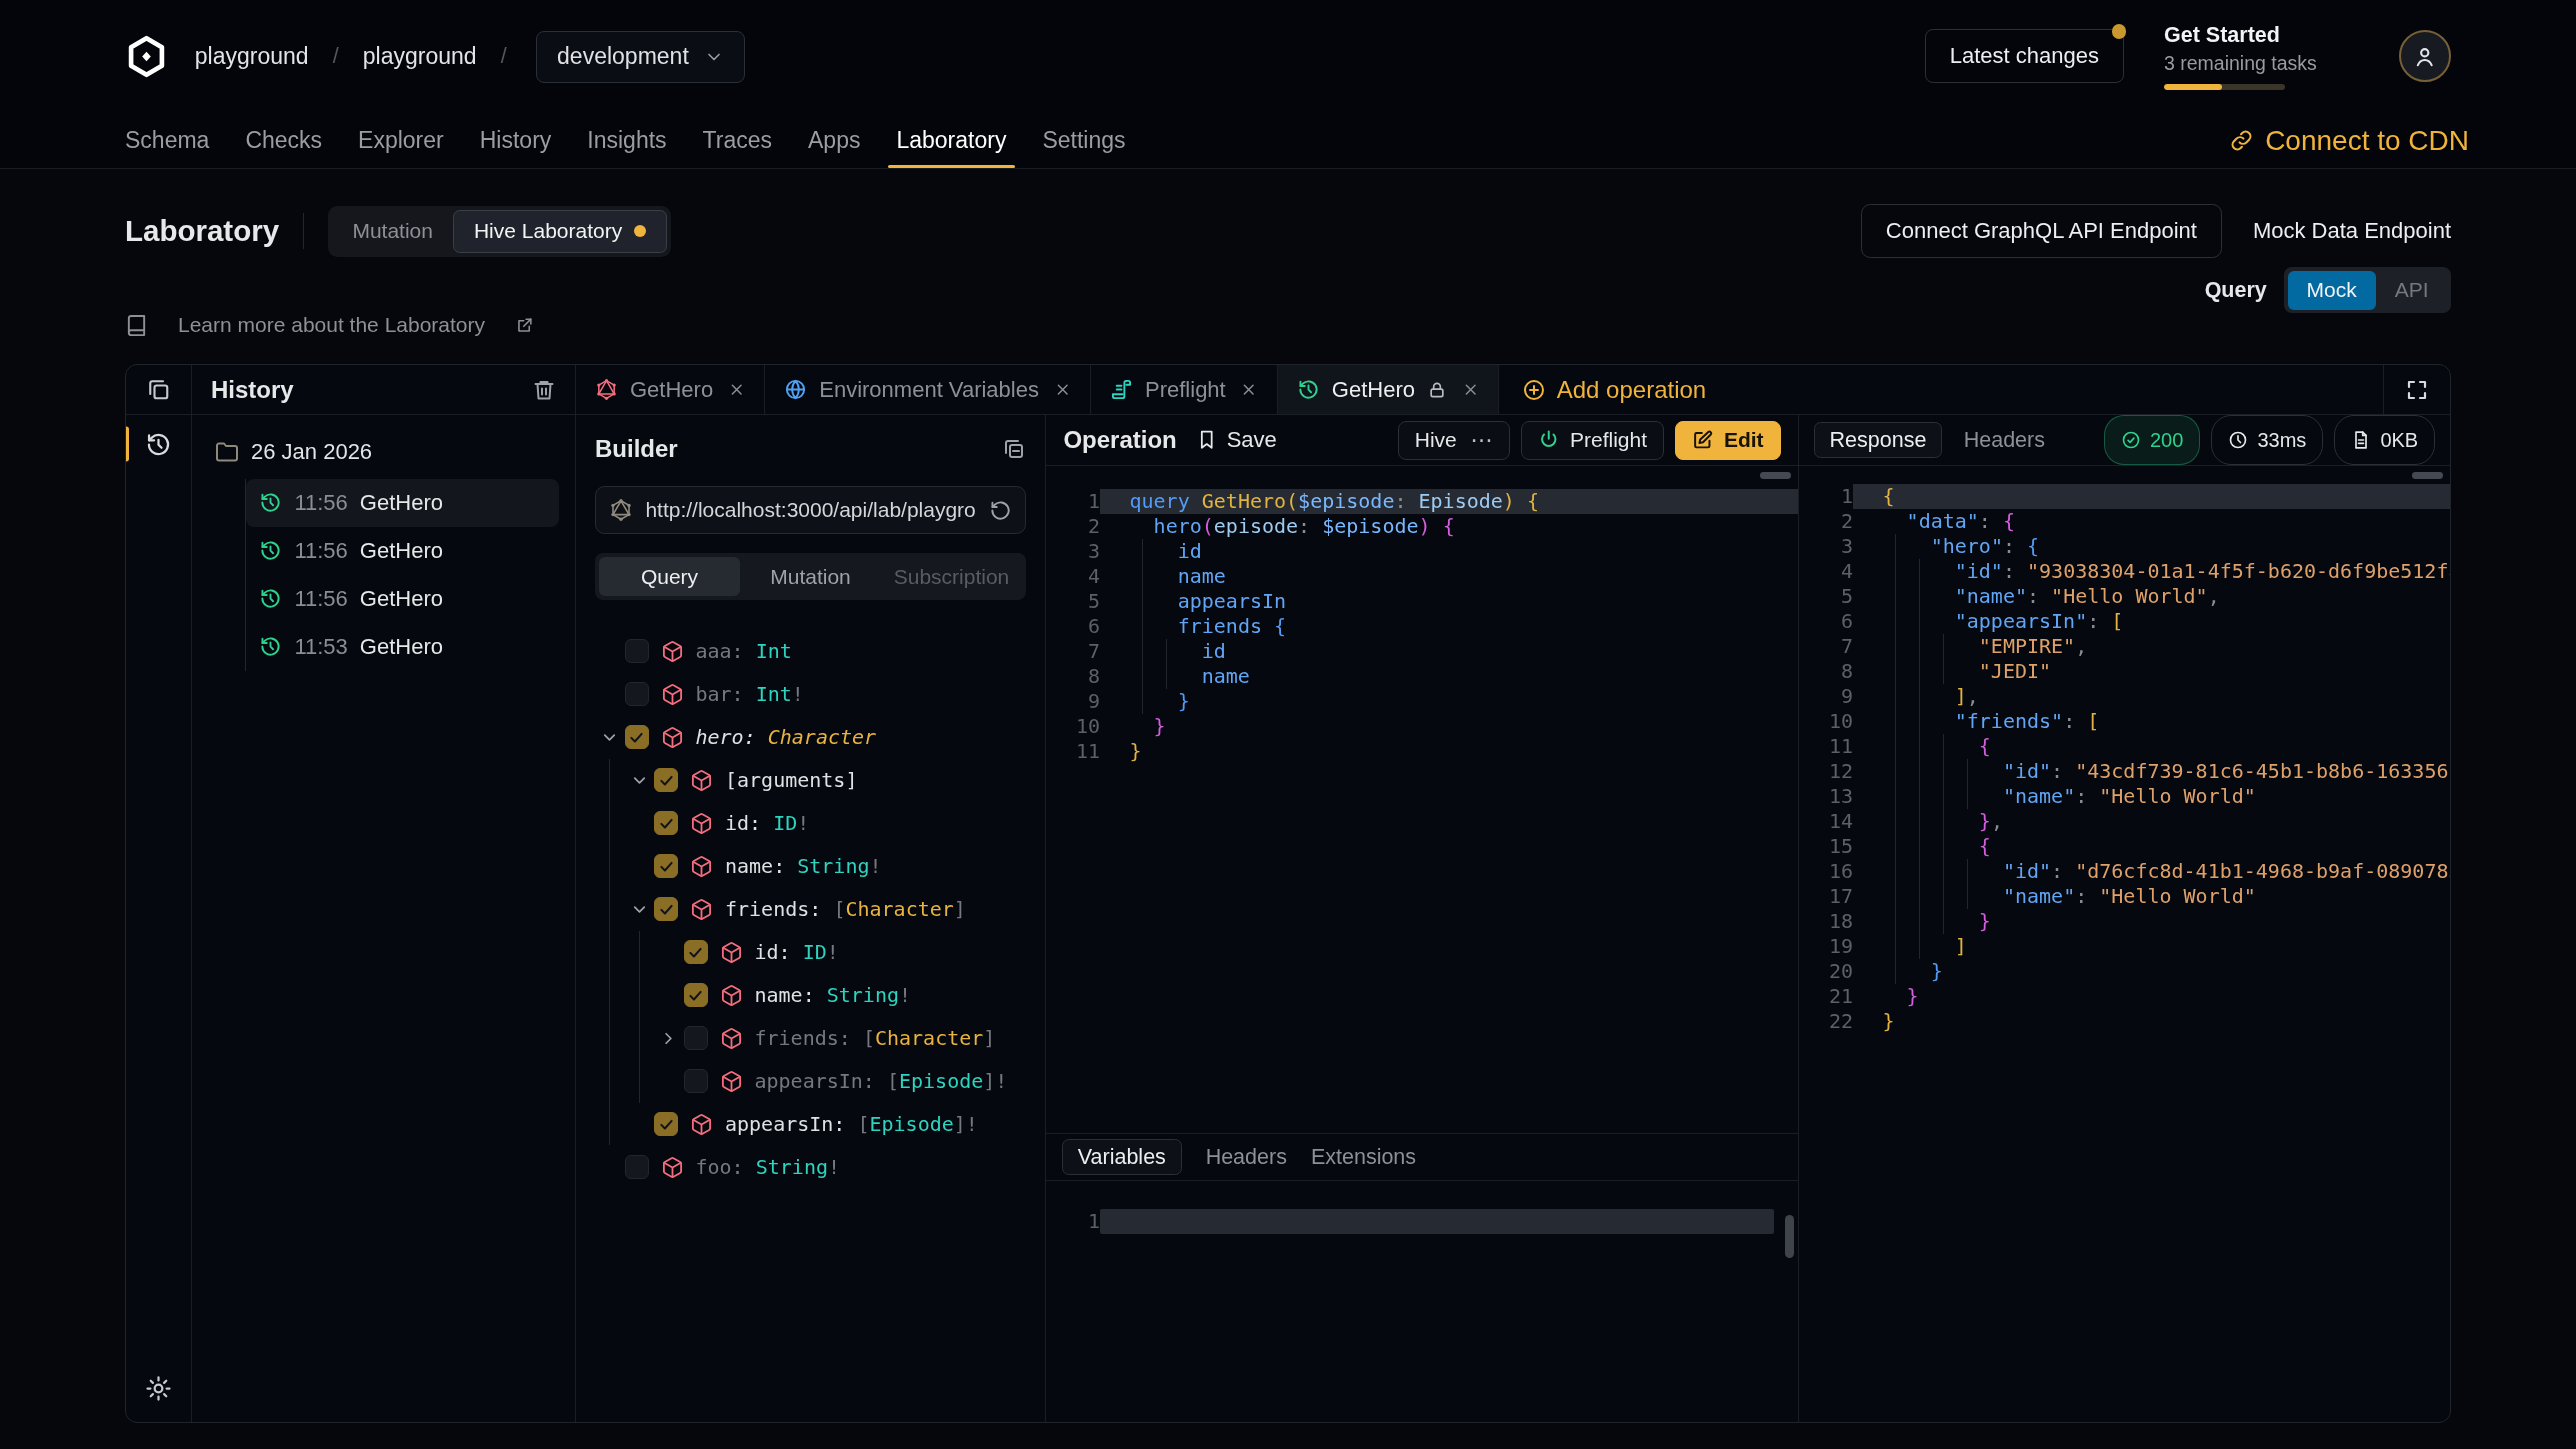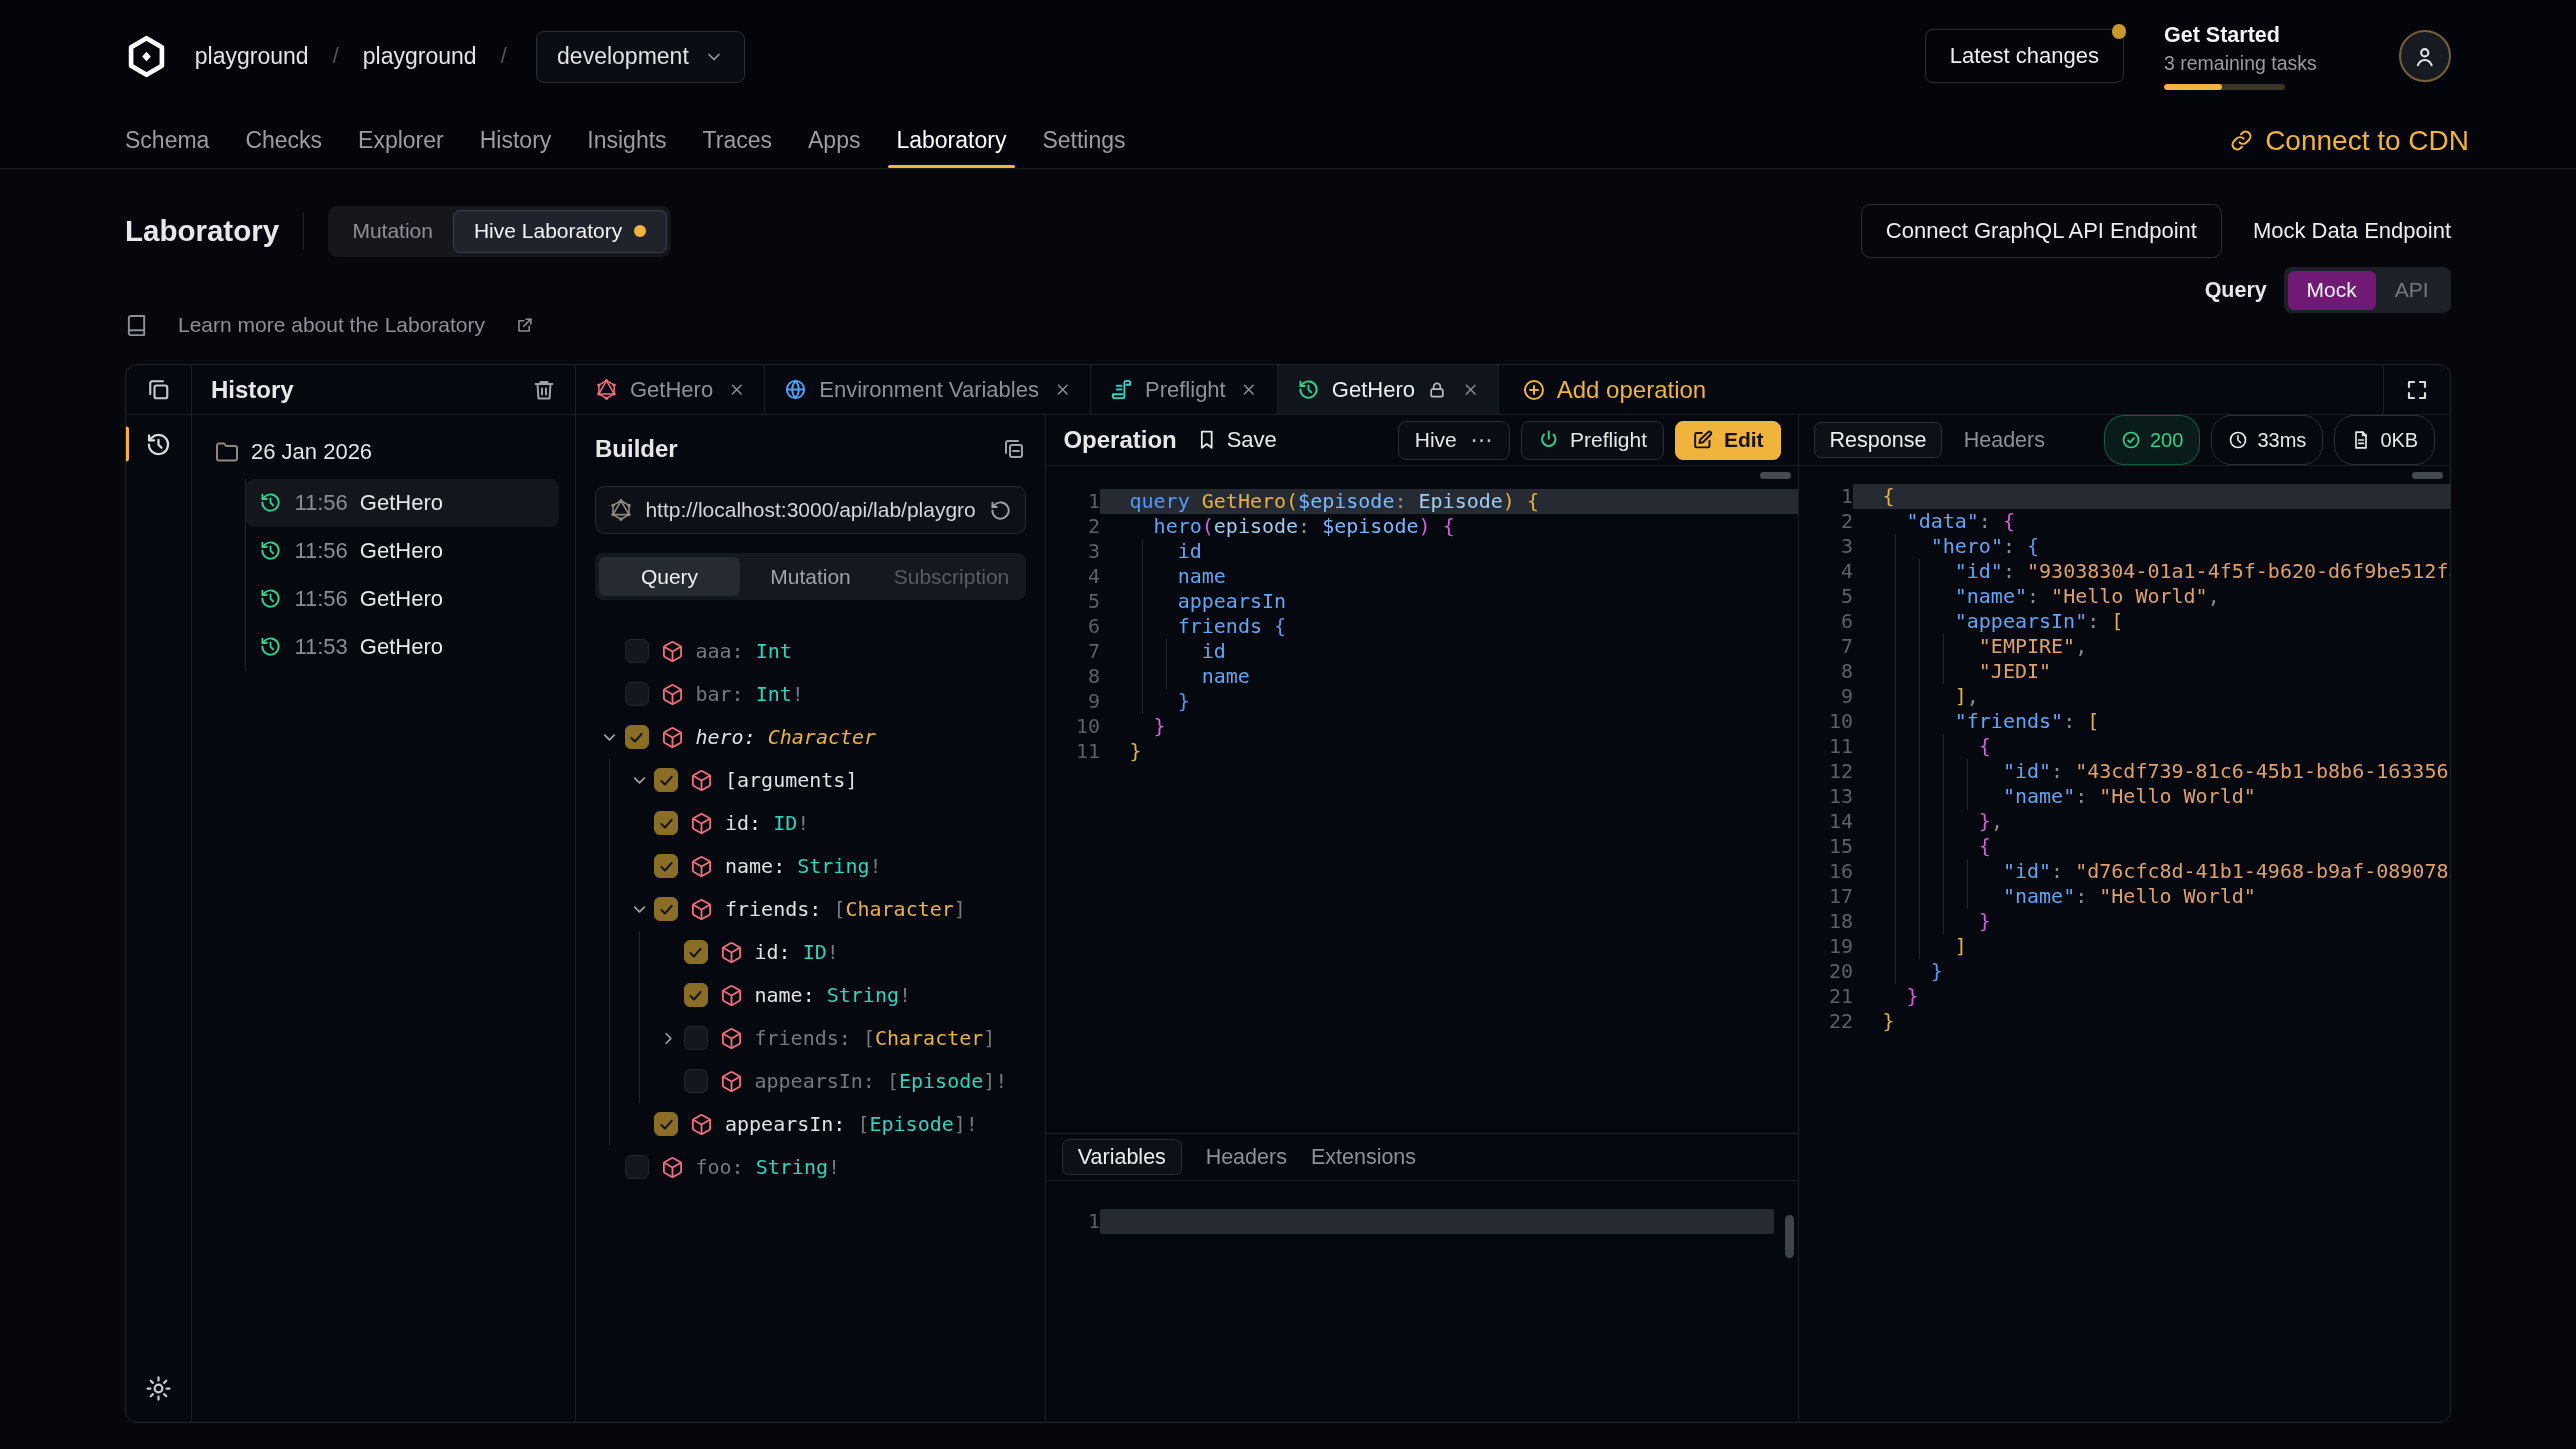--- a/index.html
+++ b/index.html
@@ -47,21 +47,21 @@
   .lab-row1-right{margin-left:auto;display:flex;align-items:center;gap:31px}
   .btn-outline{border:0.7px solid #2b2f36;border-radius:9.4px;height:54px;padding:0 24px;font-size:22px;color:#eceef0;
     display:flex;align-items:center;background:transparent}
   .btn-ghost{font-size:22px;color:#eceef0}
   .lab-row2{display:flex;align-items:center;margin-top:9.4px}
   .lab-sub{font-size:21.5px;color:#9a9da3}
   .query-toggle{margin-left:auto;display:flex;align-items:center;gap:17.4px}
   .query-label{font-size:21.5px;font-weight:700}
   .seg{background:#1d2026;border-radius:8px;padding:3.4px;display:flex}
   .seg-opt{height:39px;padding:0 19px;display:flex;align-items:center;font-size:21px;color:#75787e;border-radius:6px}
-  .seg-opt.active{background:#701a75;color:#f2f3f5}
+  .seg-opt.active{background:#0369a1;color:#f2f3f5}
   .lab-row3{display:flex;align-items:center;gap:30px;color:#8d9096;font-size:21px}
 
   
   .workspace{margin:27px 125px 0;height:1059px;border:0.7px solid #20242b;border-radius:12px;background:#05080e;
     display:flex;flex-direction:column;overflow:hidden}
   .ws-top{height:50px;display:flex;border-bottom:0.7px solid #1a1e25;flex:none}
   .ws-top-rail{width:66px;flex:none;border-right:0.7px solid #1a1e25;display:flex;align-items:center;justify-content:center;color:#c6c9cd}
   .ws-top-history{width:384px;flex:none;border-right:0.7px solid #1a1e25;display:flex;align-items:center;padding:0 19px}
   .history-title{font-size:24px;font-weight:600}
   .trash-btn{margin-left:auto;color:#9fa2a8}

